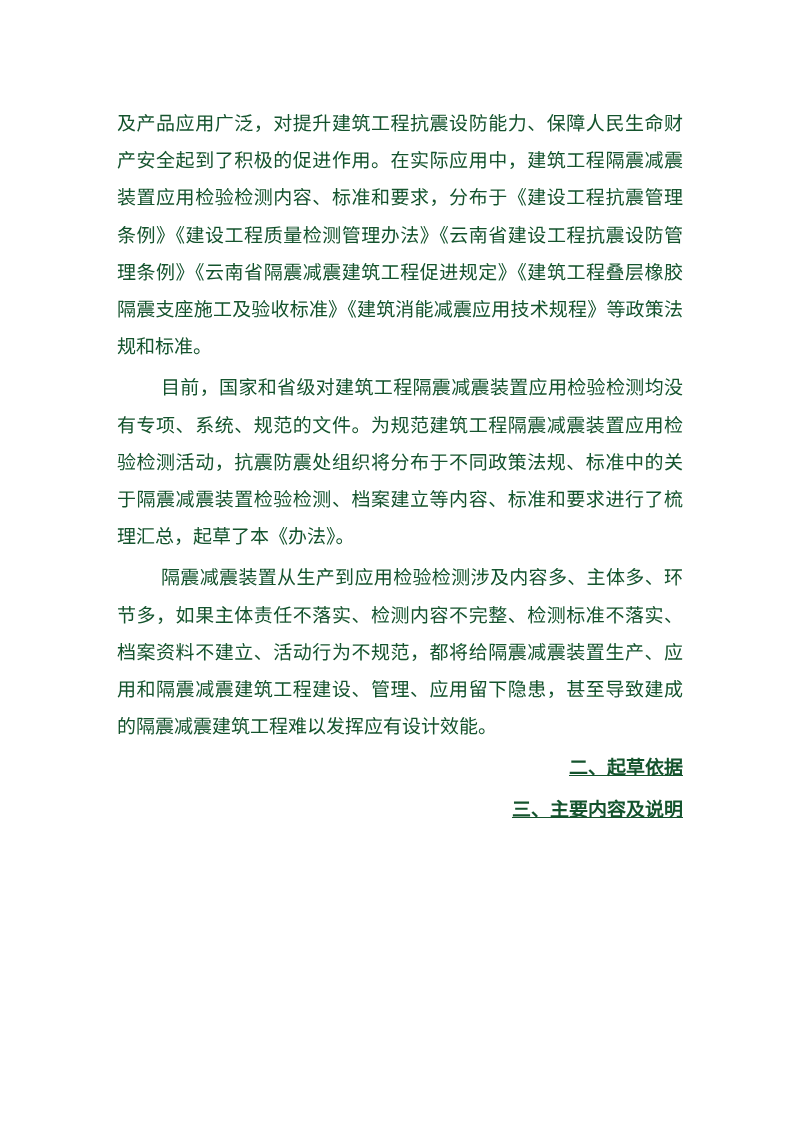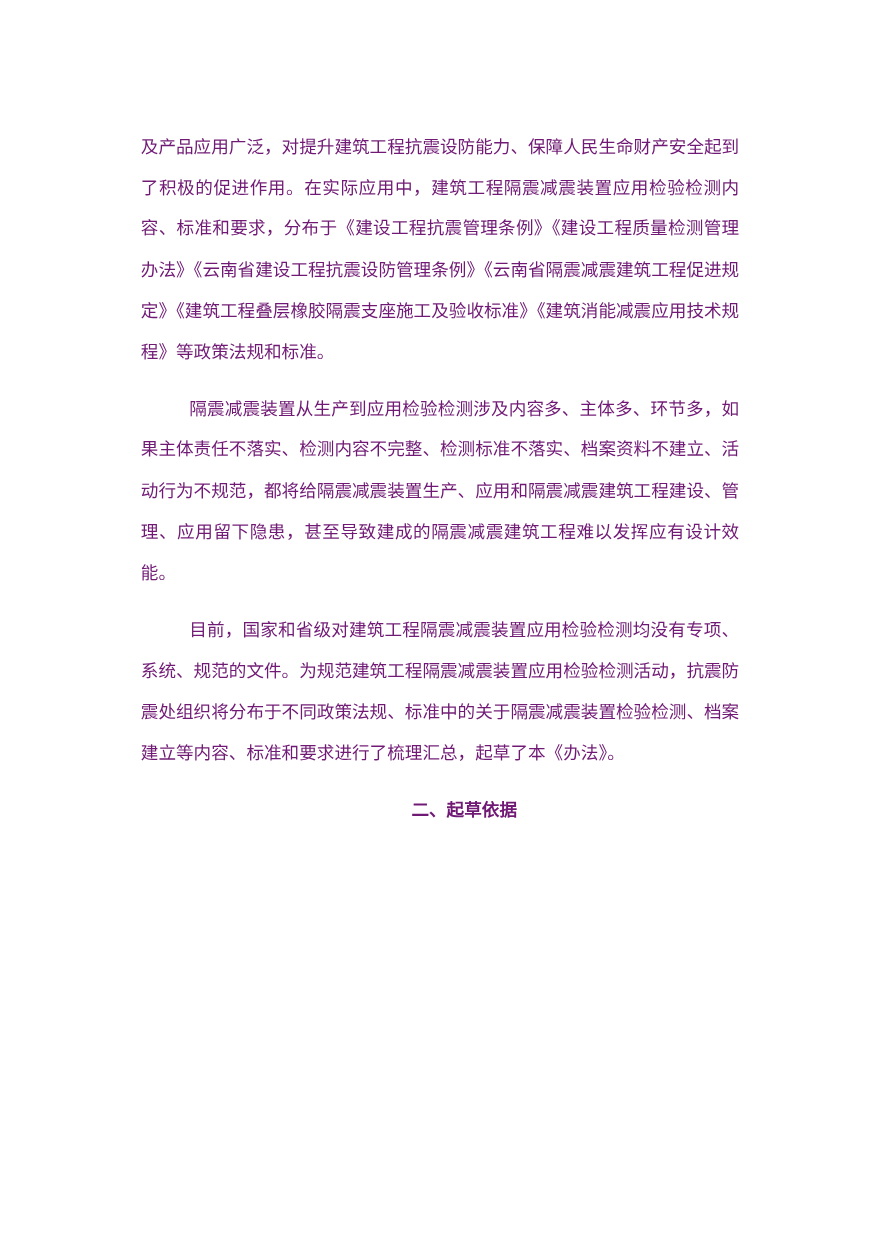--- a/index.html
+++ b/index.html
@@ -10,42 +10,44 @@
   .page {
     position: relative;
     width: 793px;
     height: 1122px;
     background: #ffffff;
     box-sizing: border-box;
     padding: 101px 106px 0 113px;
     overflow: hidden;
   }
   .doc p {
-    margin: 15px;
+    margin: 4px;
     padding: 0;
     font-family: "Liberation Serif", "DejaVu Serif", serif;
-    font-size: 16px;
+    font-size: 19px;
     line-height: 37.2px;
-    color: #701a75;
+    color: #14532d;
     text-align: justify;
     letter-spacing: 0;
     word-break: normal;
   }
   .doc p.indent {
     text-indent: 44px;
   }
   .doc p.heading {
     font-family: "Liberation Sans", "DejaVu Sans", sans-serif;
     font-weight: 700;
-    text-align: center;
+    text-align: right;
+    text-decoration: underline;
   }
 </style>
 </head>
 <body>
 
 <div class="page">
   <div class="doc">
       <p class="body">及产品应用广泛，对提升建筑工程抗震设防能力、保障人民生命财产安全起到了积极的促进作用。在实际应用中，建筑工程隔震减震装置应用检验检测内容、标准和要求，分布于《建设工程抗震管理条例》《建设工程质量检测管理办法》《云南省建设工程抗震设防管理条例》《云南省隔震减震建筑工程促进规定》《建筑工程叠层橡胶隔震支座施工及验收标准》《建筑消能减震应用技术规程》等政策法规和标准。</p>
+      <p class="body indent">目前，国家和省级对建筑工程隔震减震装置应用检验检测均没有专项、系统、规范的文件。为规范建筑工程隔震减震装置应用检验检测活动，抗震防震处组织将分布于不同政策法规、标准中的关于隔震减震装置检验检测、档案建立等内容、标准和要求进行了梳理汇总，起草了本《办法》。</p>
       <p class="body indent">隔震减震装置从生产到应用检验检测涉及内容多、主体多、环节多，如果主体责任不落实、检测内容不完整、检测标准不落实、档案资料不建立、活动行为不规范，都将给隔震减震装置生产、应用和隔震减震建筑工程建设、管理、应用留下隐患，甚至导致建成的隔震减震建筑工程难以发挥应有设计效能。</p>
-      <p class="body indent">目前，国家和省级对建筑工程隔震减震装置应用检验检测均没有专项、系统、规范的文件。为规范建筑工程隔震减震装置应用检验检测活动，抗震防震处组织将分布于不同政策法规、标准中的关于隔震减震装置检验检测、档案建立等内容、标准和要求进行了梳理汇总，起草了本《办法》。</p>
       <p class="heading indent">二、起草依据</p>
+      <p class="heading indent">三、主要内容及说明</p>
     </div>
 </div>
 
 </body></html>

